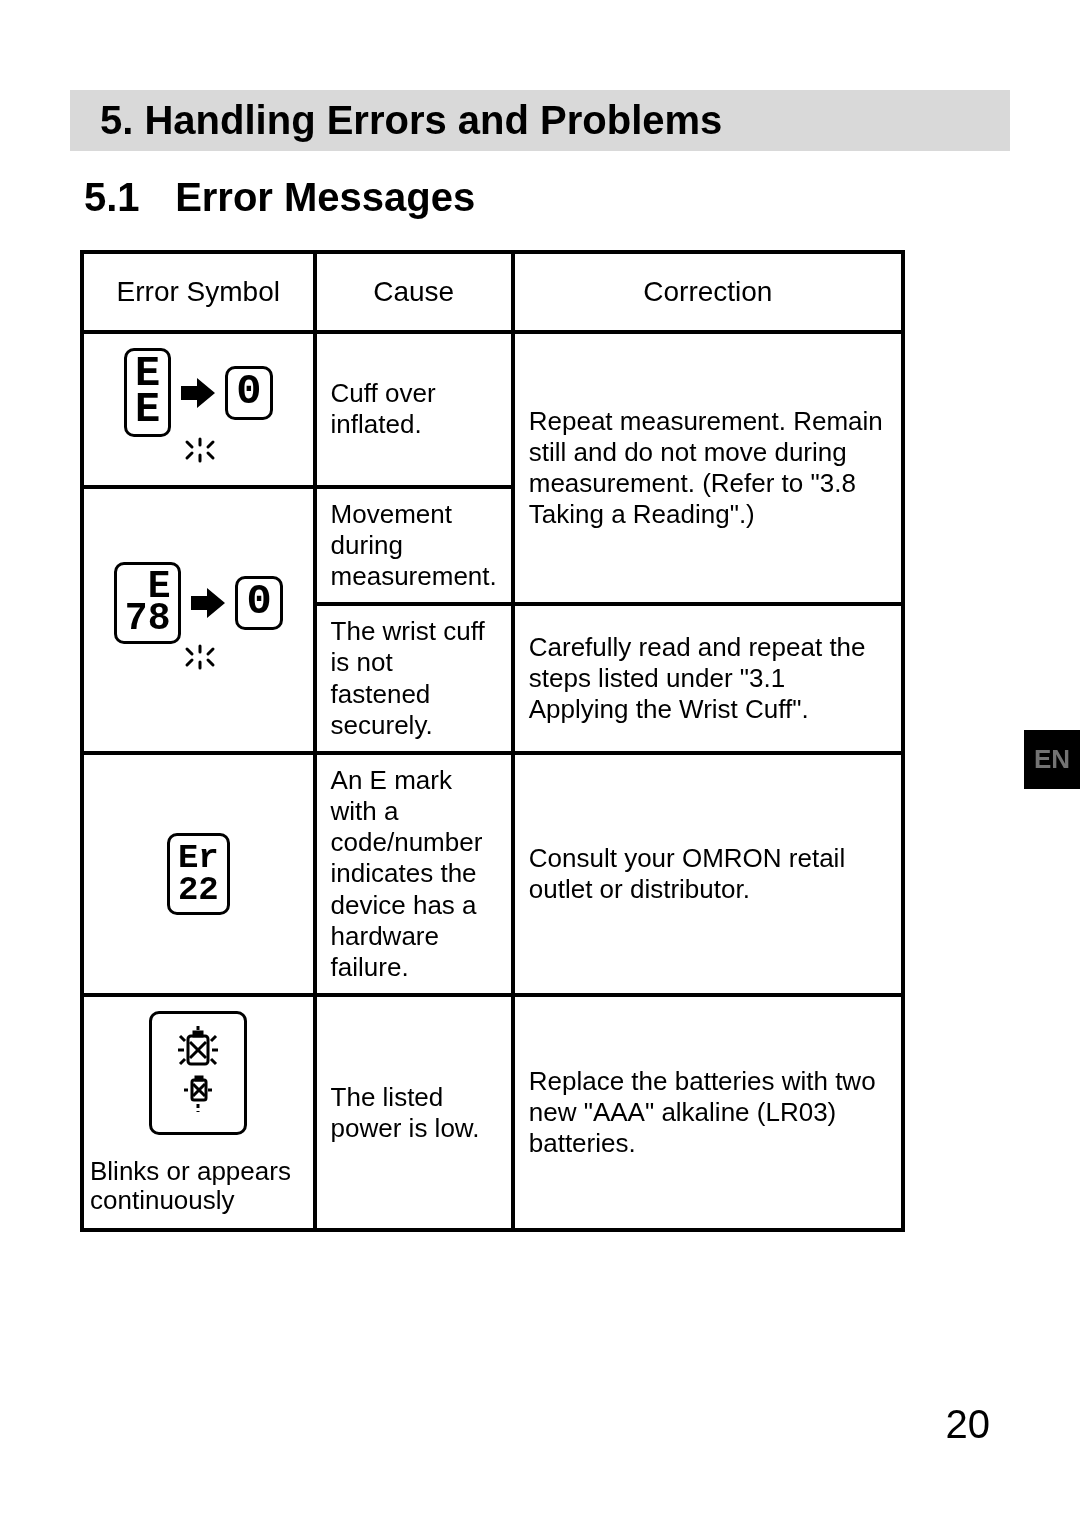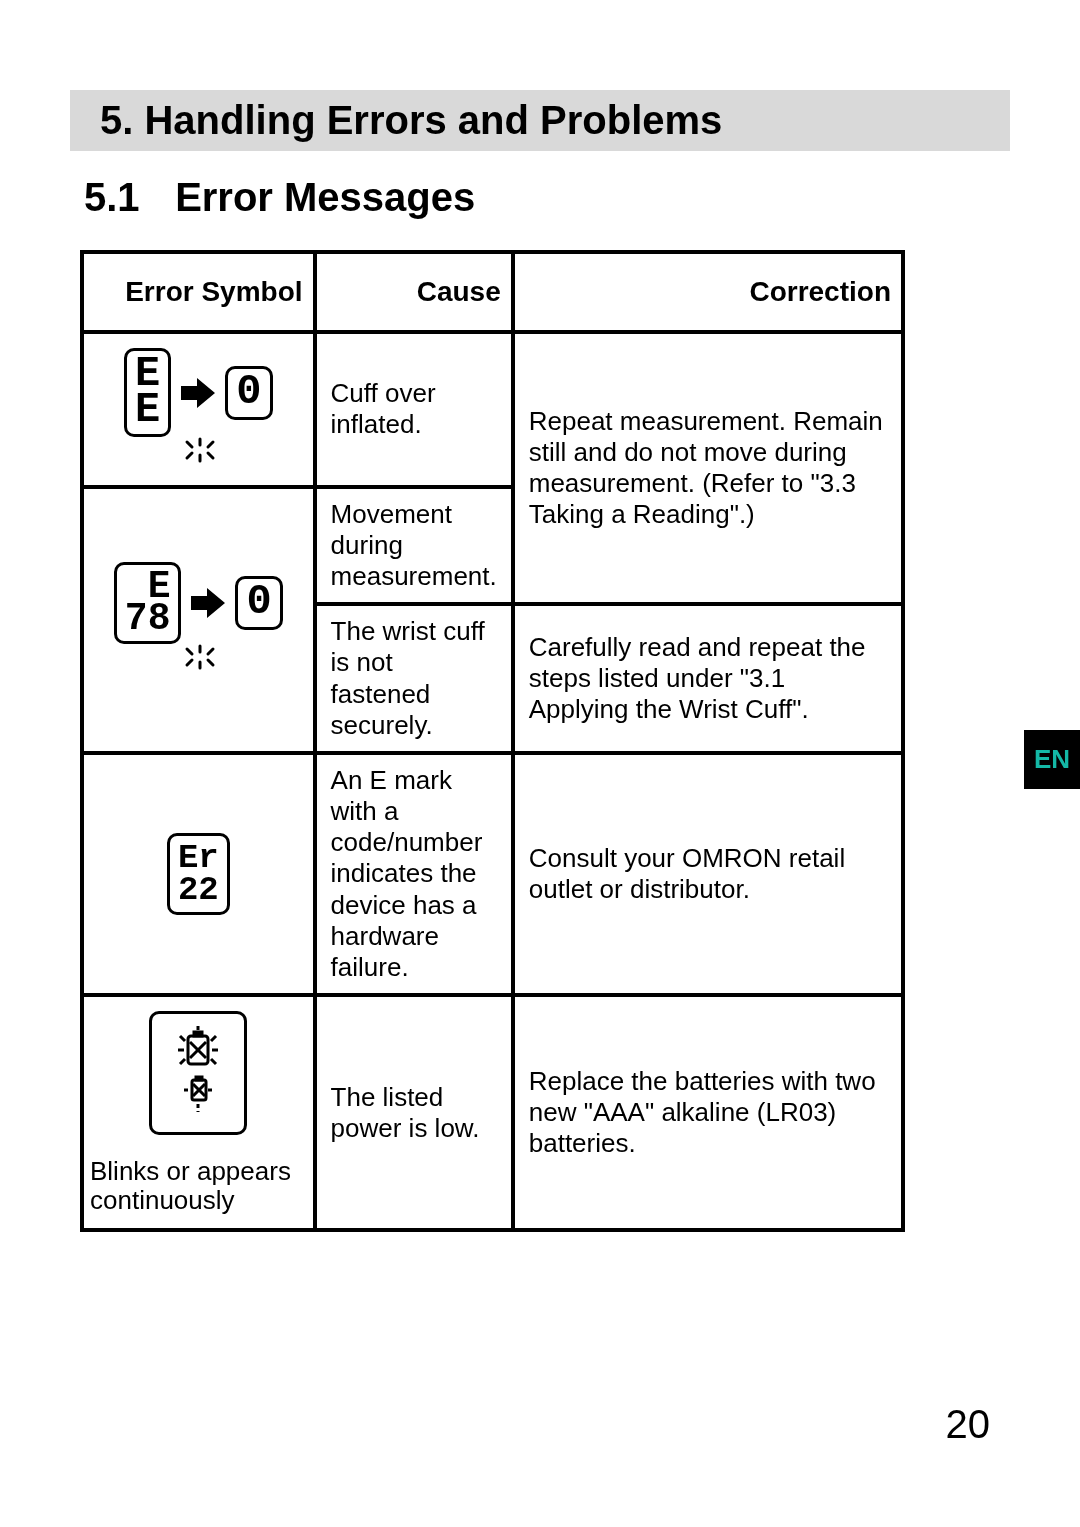--- a/index.html
+++ b/index.html
@@ -1,26 +1,26 @@
 <!DOCTYPE html>
 <html><head>
 <meta charset="utf-8">
 <style>
   html,body{margin:0;padding:0;background:#fff;font-family:Arial,Helvetica,sans-serif;color:#000}
   .page{width:1080px;height:1527px;position:relative;box-sizing:border-box;padding:90px 70px 0 70px}
   .section-head{background:#d9d9d9;padding:8px 30px;font-size:40px;font-weight:bold;margin:0 0 24px 0}
   .subsection{font-size:40px;font-weight:bold;margin:0 0 30px 14px}
   .subsection .num{display:inline-block;width:80px}
   table{border-collapse:collapse;width:825px;margin-left:10px;border:4px solid #000}
-  th{border:4px solid #000;font-weight:bold;font-size:28px;padding:22px 10px;text-align:right}
+  th{border:4px solid #000;font-weight:normal;font-size:28px;padding:22px 10px;text-align:center}
   td{border:4px solid #000;font-size:26px;padding:10px 14px;vertical-align:middle;line-height:1.2}
   td.symcell{text-align:center;padding:14px 6px}
   .caption{font-size:26px;text-align:left;margin-top:22px;line-height:1.1}
   .page-num{position:absolute;bottom:80px;right:90px;font-size:40px}
-  .lang-tab{position:absolute;right:0;top:730px;background:#000;color:#14b8a6;font-size:26px;font-weight:bold;padding:14px 10px}
+  .lang-tab{position:absolute;right:0;top:730px;background:#000;color:#737373;font-size:26px;font-weight:bold;padding:14px 10px}
   
   .lcd{display:inline-block;border:3px solid #000;border-radius:10px;padding:6px 8px;font-family:"Courier New",monospace;font-weight:bold;line-height:0.85;text-align:center;vertical-align:middle}
   .lcd.big{font-size:42px}
   .lcd.med{font-size:34px}
   .arrow{display:inline-block;vertical-align:middle;margin:0 6px}
   .arrow svg{display:block}
   .symrow{display:flex;align-items:center;justify-content:center;gap:4px}
   .blink{display:inline-block;vertical-align:top;margin-left:4px}
 </style>
 </head>
@@ -67,21 +67,21 @@
                   <line x1="4" y1="5" x2="9" y2="10"></line>
                 <line x1="30" y1="5" x2="25" y2="10"></line>
                   <line x1="4" y1="21" x2="9" y2="16"></line>
                 <line x1="30" y1="21" x2="25" y2="16"></line>
                   <line x1="17" y1="24" x2="17" y2="18"></line>
               </g>
             </svg>
           </span>
         </td>
         <td>Cuff over inflated.</td>
-        <td rowspan="2">Repeat measurement. Remain still and do not move during measurement. (Refer to "3.3 Taking a Reading".)</td>
+        <td rowspan="2">Repeat measurement. Remain still and do not move during measurement. (Refer to "3.8 Taking a Reading".)</td>
       </tr>
 
       <tr>
         <td class="symcell" rowspan="2">
           <div class="symrow">
             <span class="lcd big" style="font-size:38px;white-space:pre;text-align:right">E
 78</span>
             <span class="arrow">
               <svg width="34" height="30" viewBox="0 0 34 30">
                   <path d="M0 8 H16 V0 L34 15 L16 30 V22 H0 Z" fill="#000"></path>

